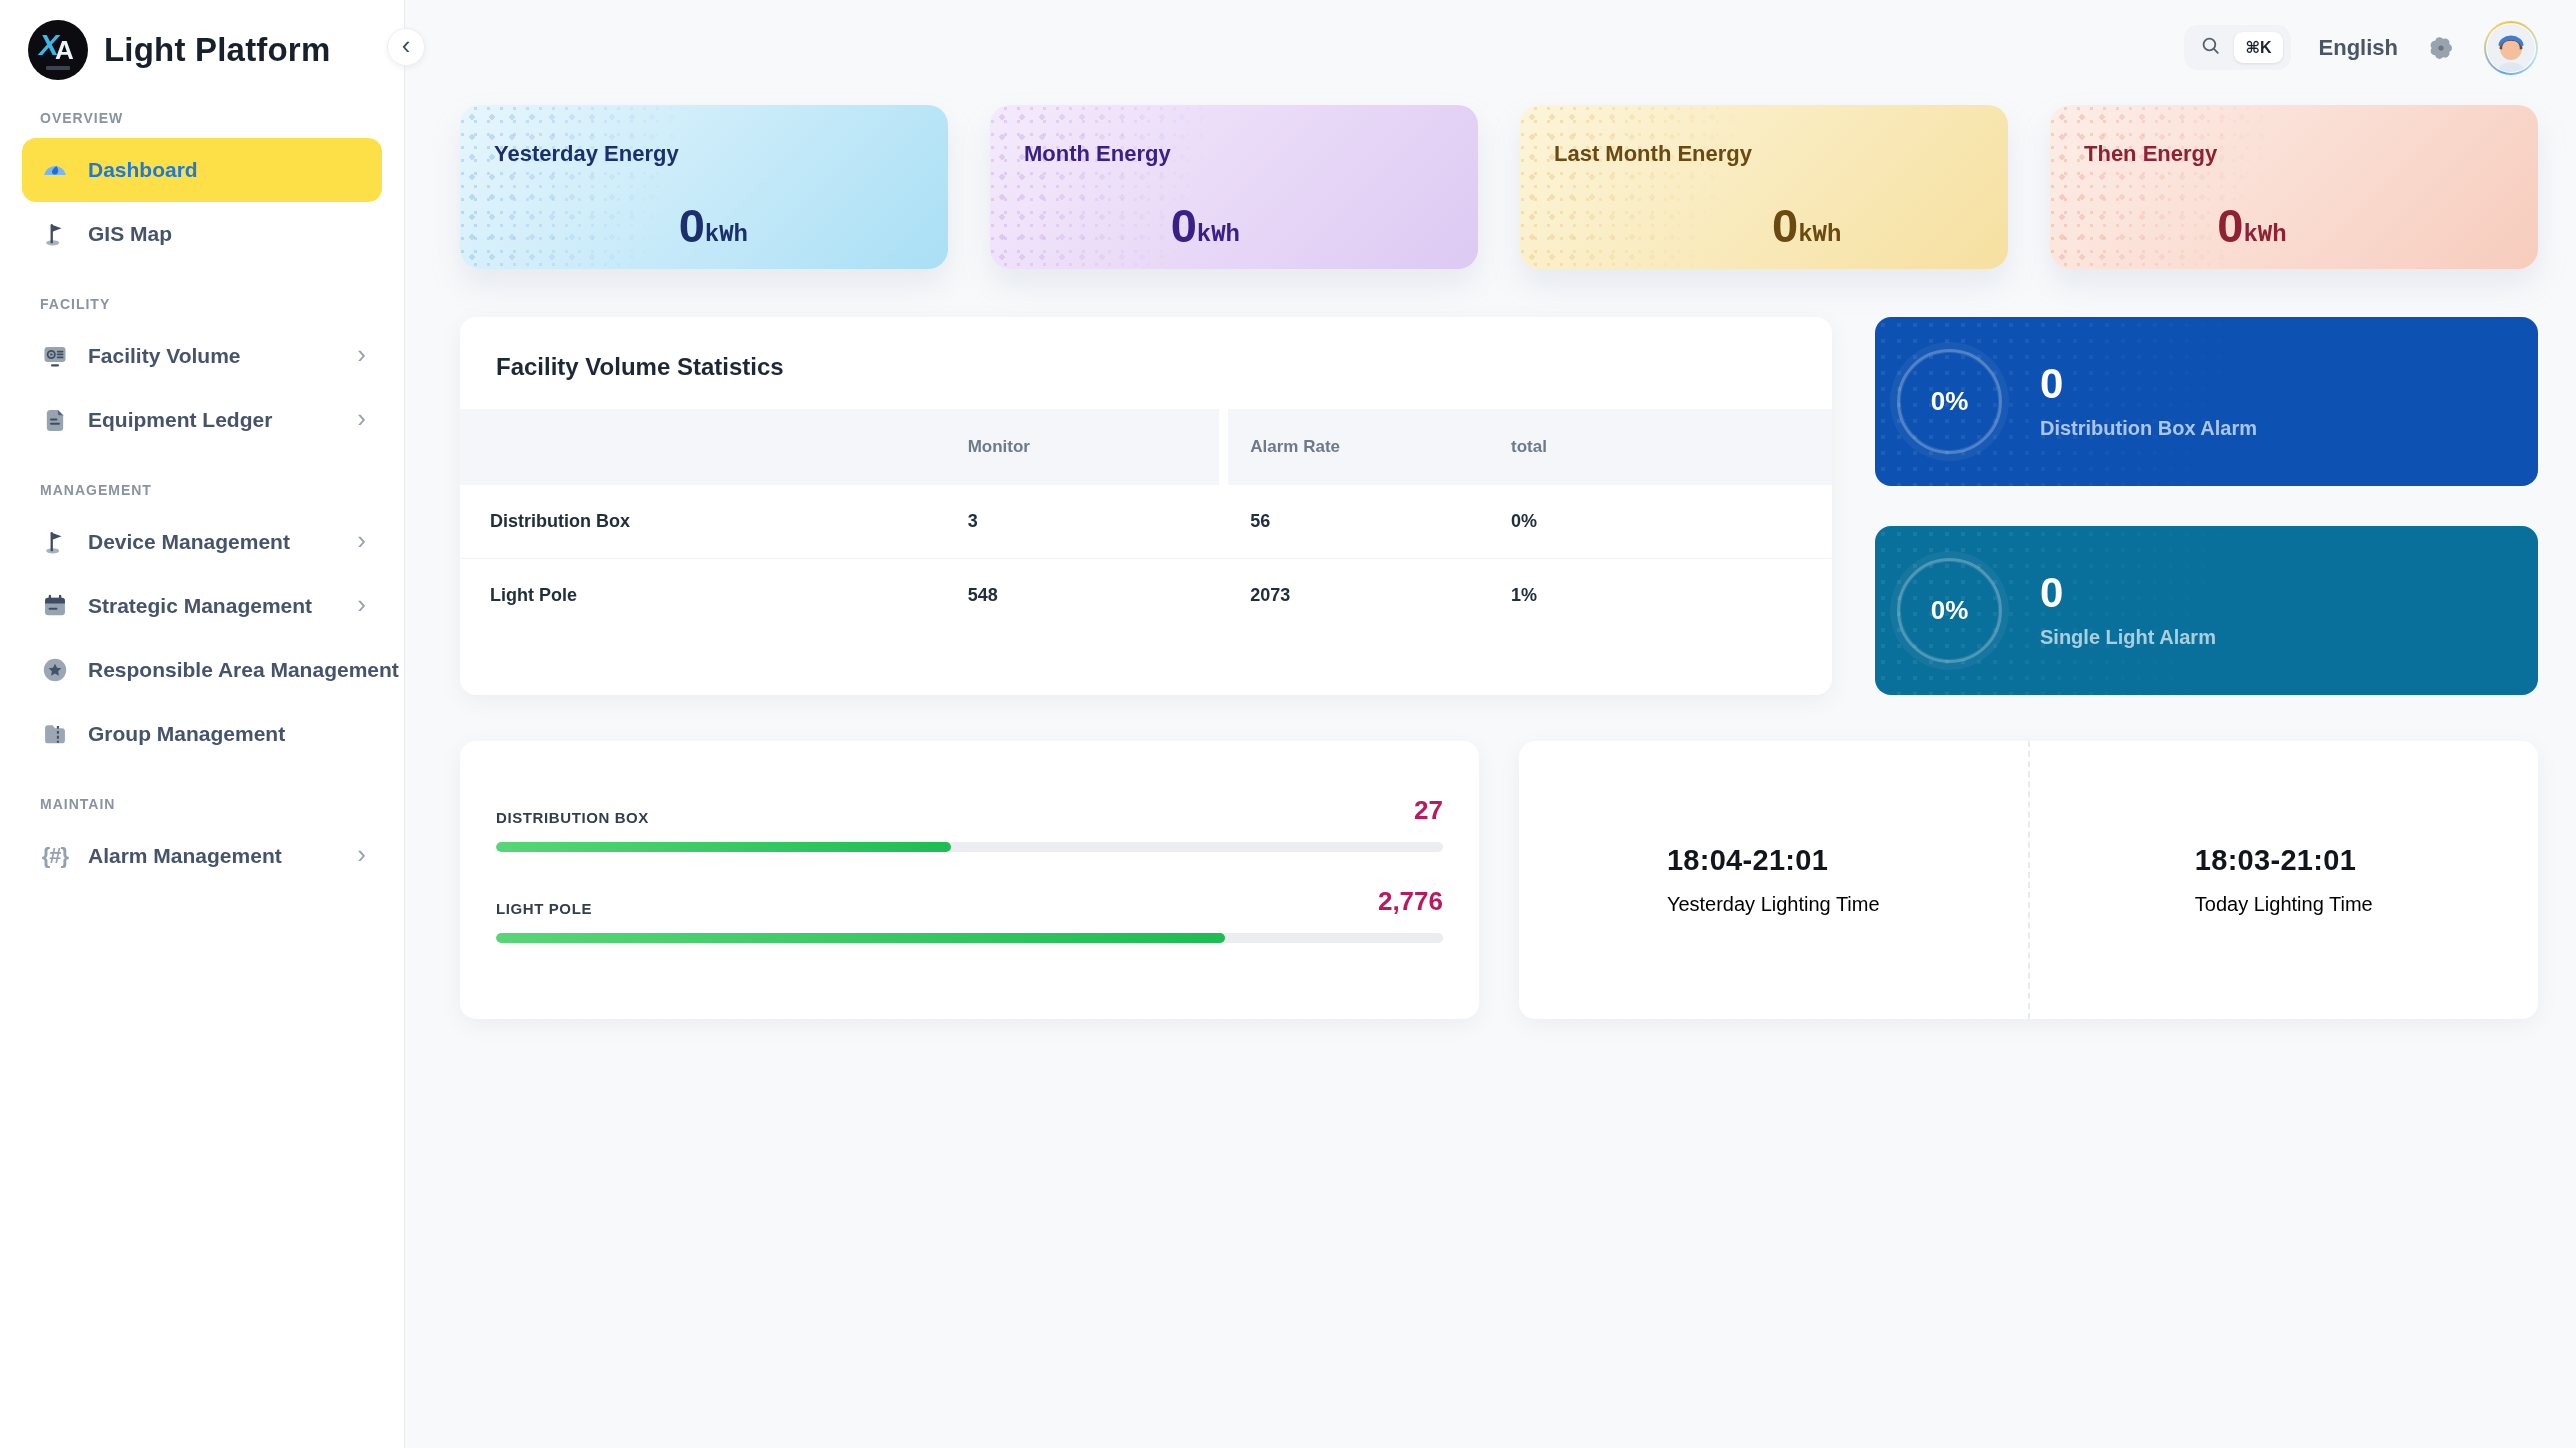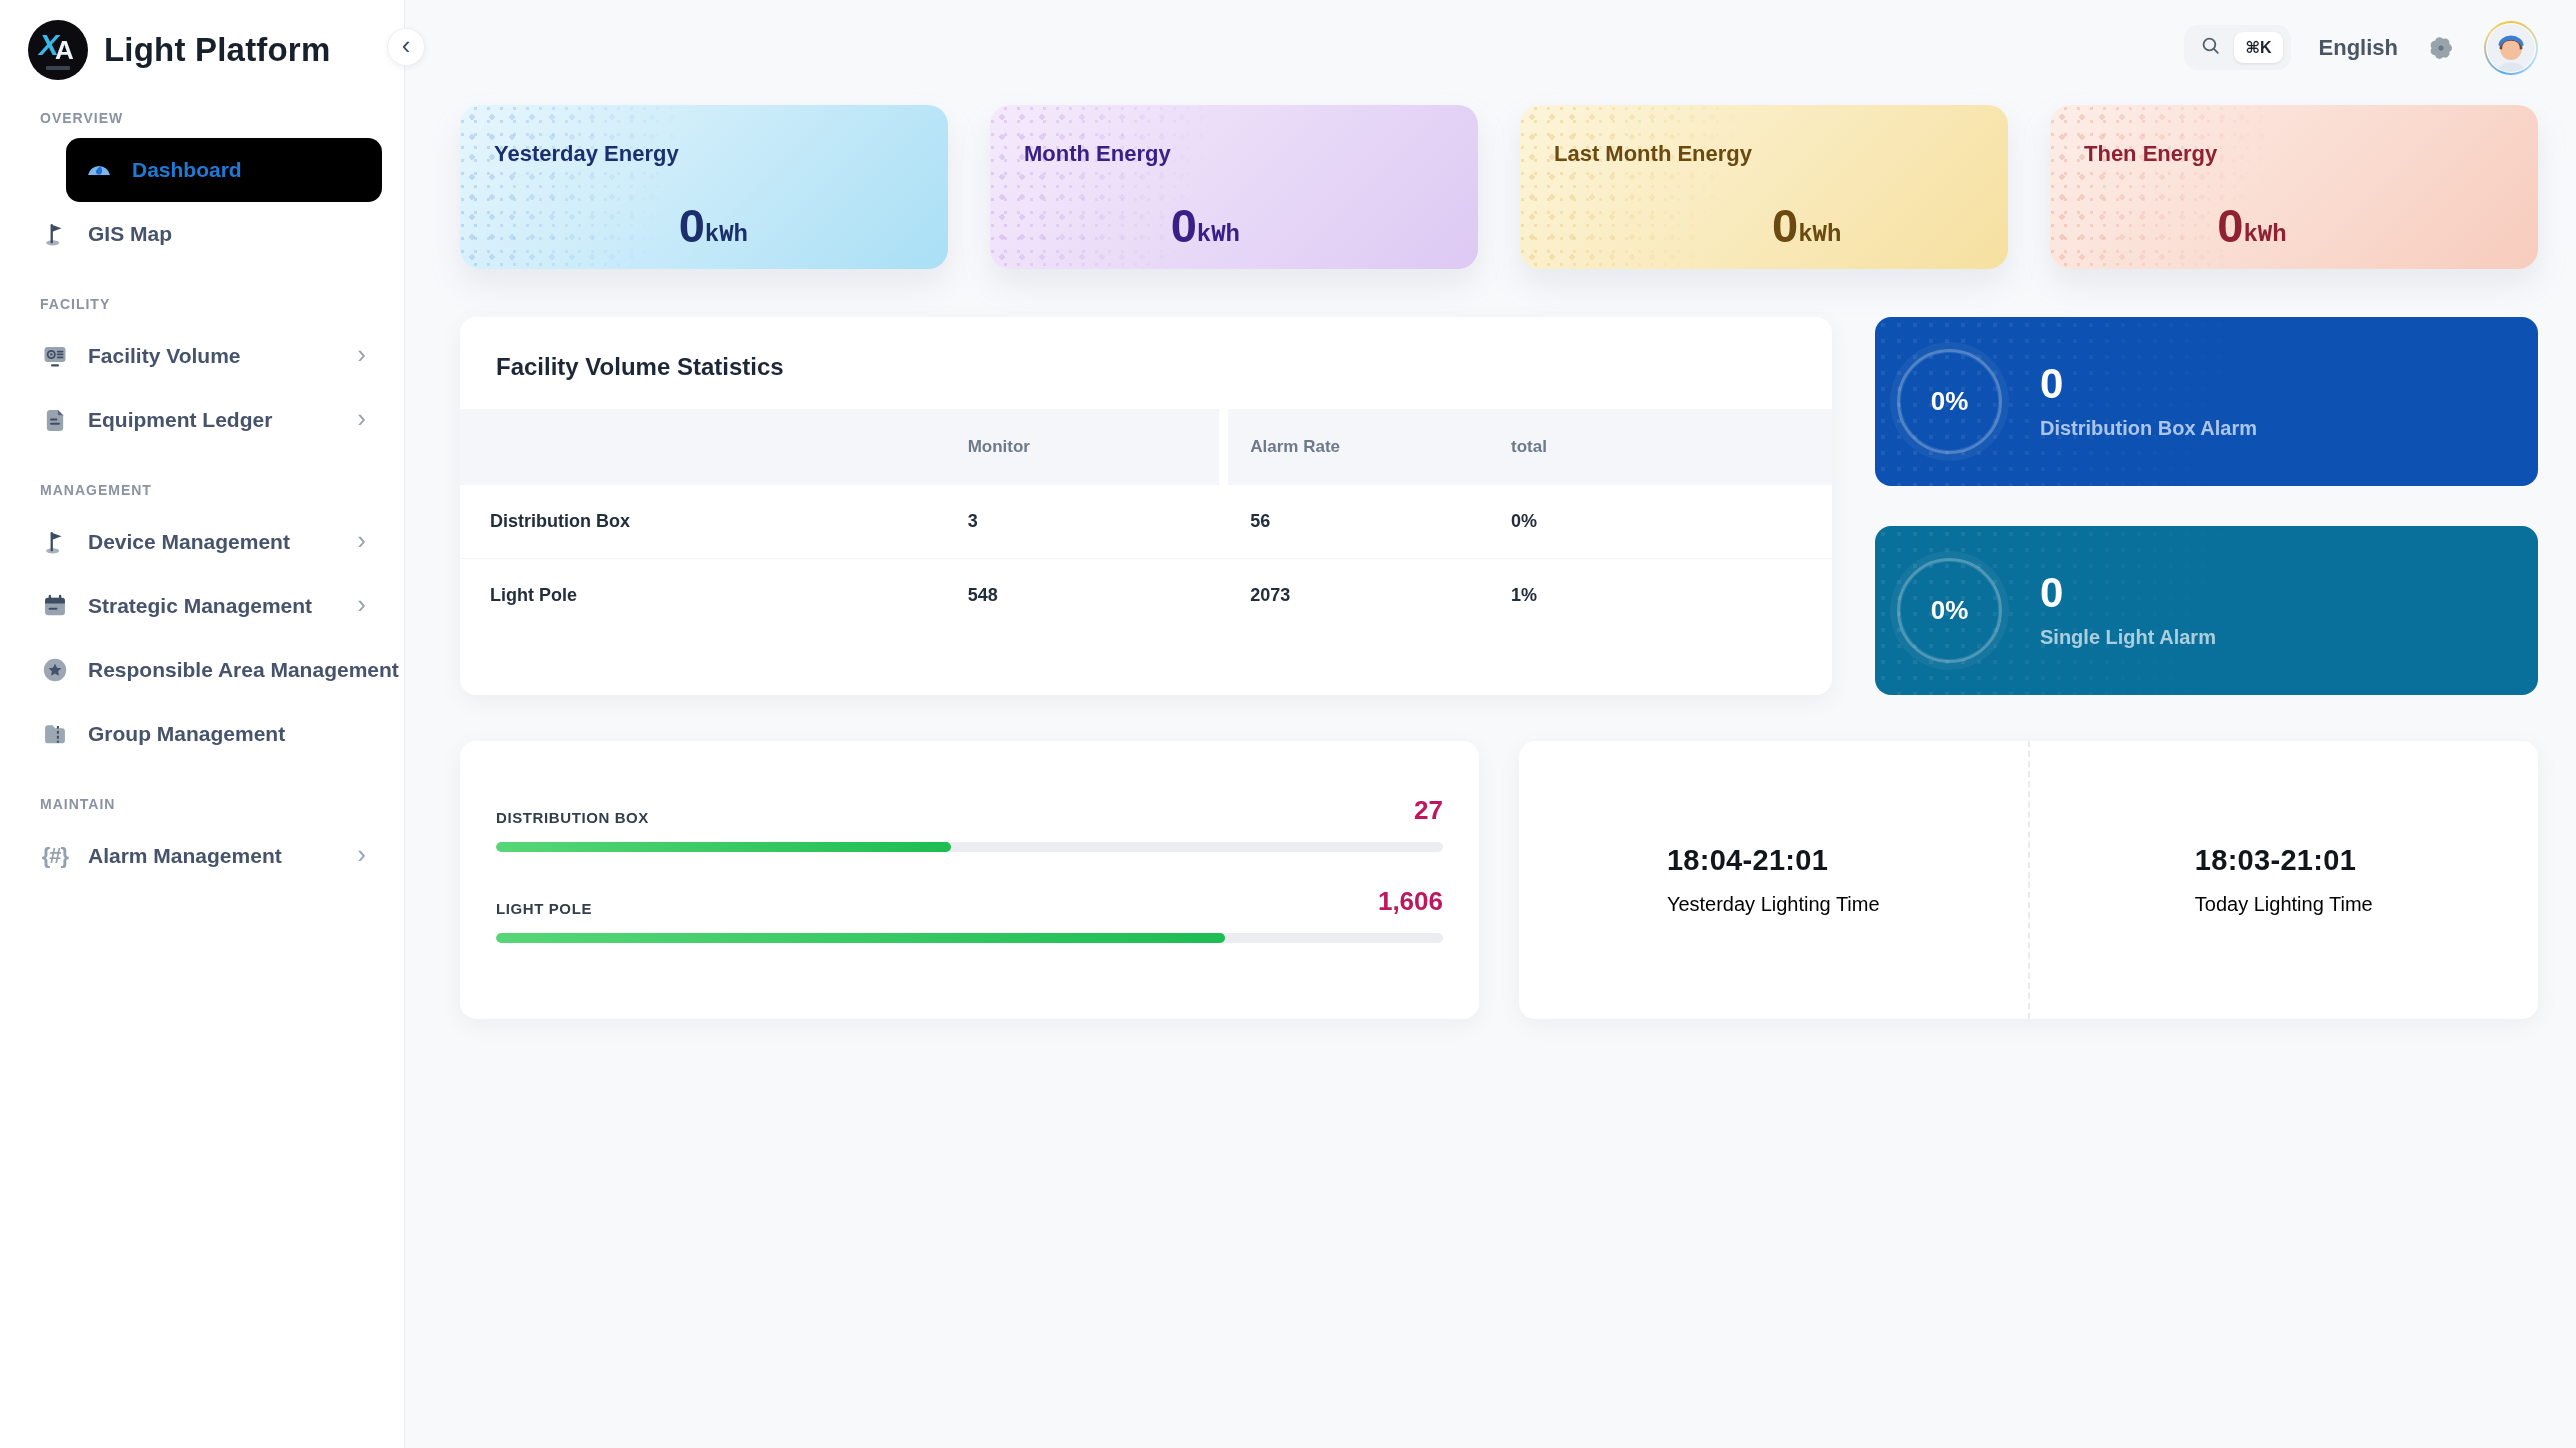--- a/index.html
+++ b/index.html
@@ -27,21 +27,21 @@
 
   .section-label {
     font-size:14px; font-weight:700; color:#8a93a2; letter-spacing:1px;
     margin:30px 0 12px 18px;
   }
   .nav-item {
     height:64px; border-radius:14px; display:flex; align-items:center;
     gap:18px; padding:0 16px 0 18px; cursor:pointer; color:#46536b;
   }
   .nav-item .nav-label { font-size:21px; font-weight:600; white-space:nowrap; }
-  .nav-item.active { background:#000000;margin-left:44px; }
+  .nav-item.active { background:#fde047; }
   .nav-item.active .nav-label { color:#1e7ad6; }
   .nav-icon { width:30px; height:30px; display:flex; align-items:center; justify-content:center; flex-shrink:0; }
   .nav-icon svg { width:28px; height:28px; }
   .nav-chevron { margin-left:auto; color:#97a1af; font-size:26px; font-weight:400; line-height:1; padding-bottom:4px; }
   .braces { font-size:22px; font-weight:700; color:#93a0ae; letter-spacing:-1px; }
 
   .collapse-btn {
     position:absolute; left:387px; top:28px; width:38px; height:38px;
     border-radius:50%; background:#fff; border:1px solid #eceff2;
     box-shadow:0 2px 6px rgba(20,30,50,.06); cursor:pointer; z-index:5;
@@ -416,21 +416,21 @@
             <span class="equip-label">DISTRIBUTION BOX</span>
             <span class="equip-value">27</span>
           </div>
           <div class="bar">
             <div class="bar-fill" style="width: 48%;"></div>
           </div>
         </div>
         <div class="equip-item">
           <div class="equip-head">
             <span class="equip-label">LIGHT POLE</span>
-            <span class="equip-value">1,606</span>
+            <span class="equip-value">2,776</span>
           </div>
           <div class="bar">
             <div class="bar-fill" style="width: 77%;"></div>
           </div>
         </div>
       </div>
 
       <div class="card time-card">
         <div class="time-half">
           <div>

